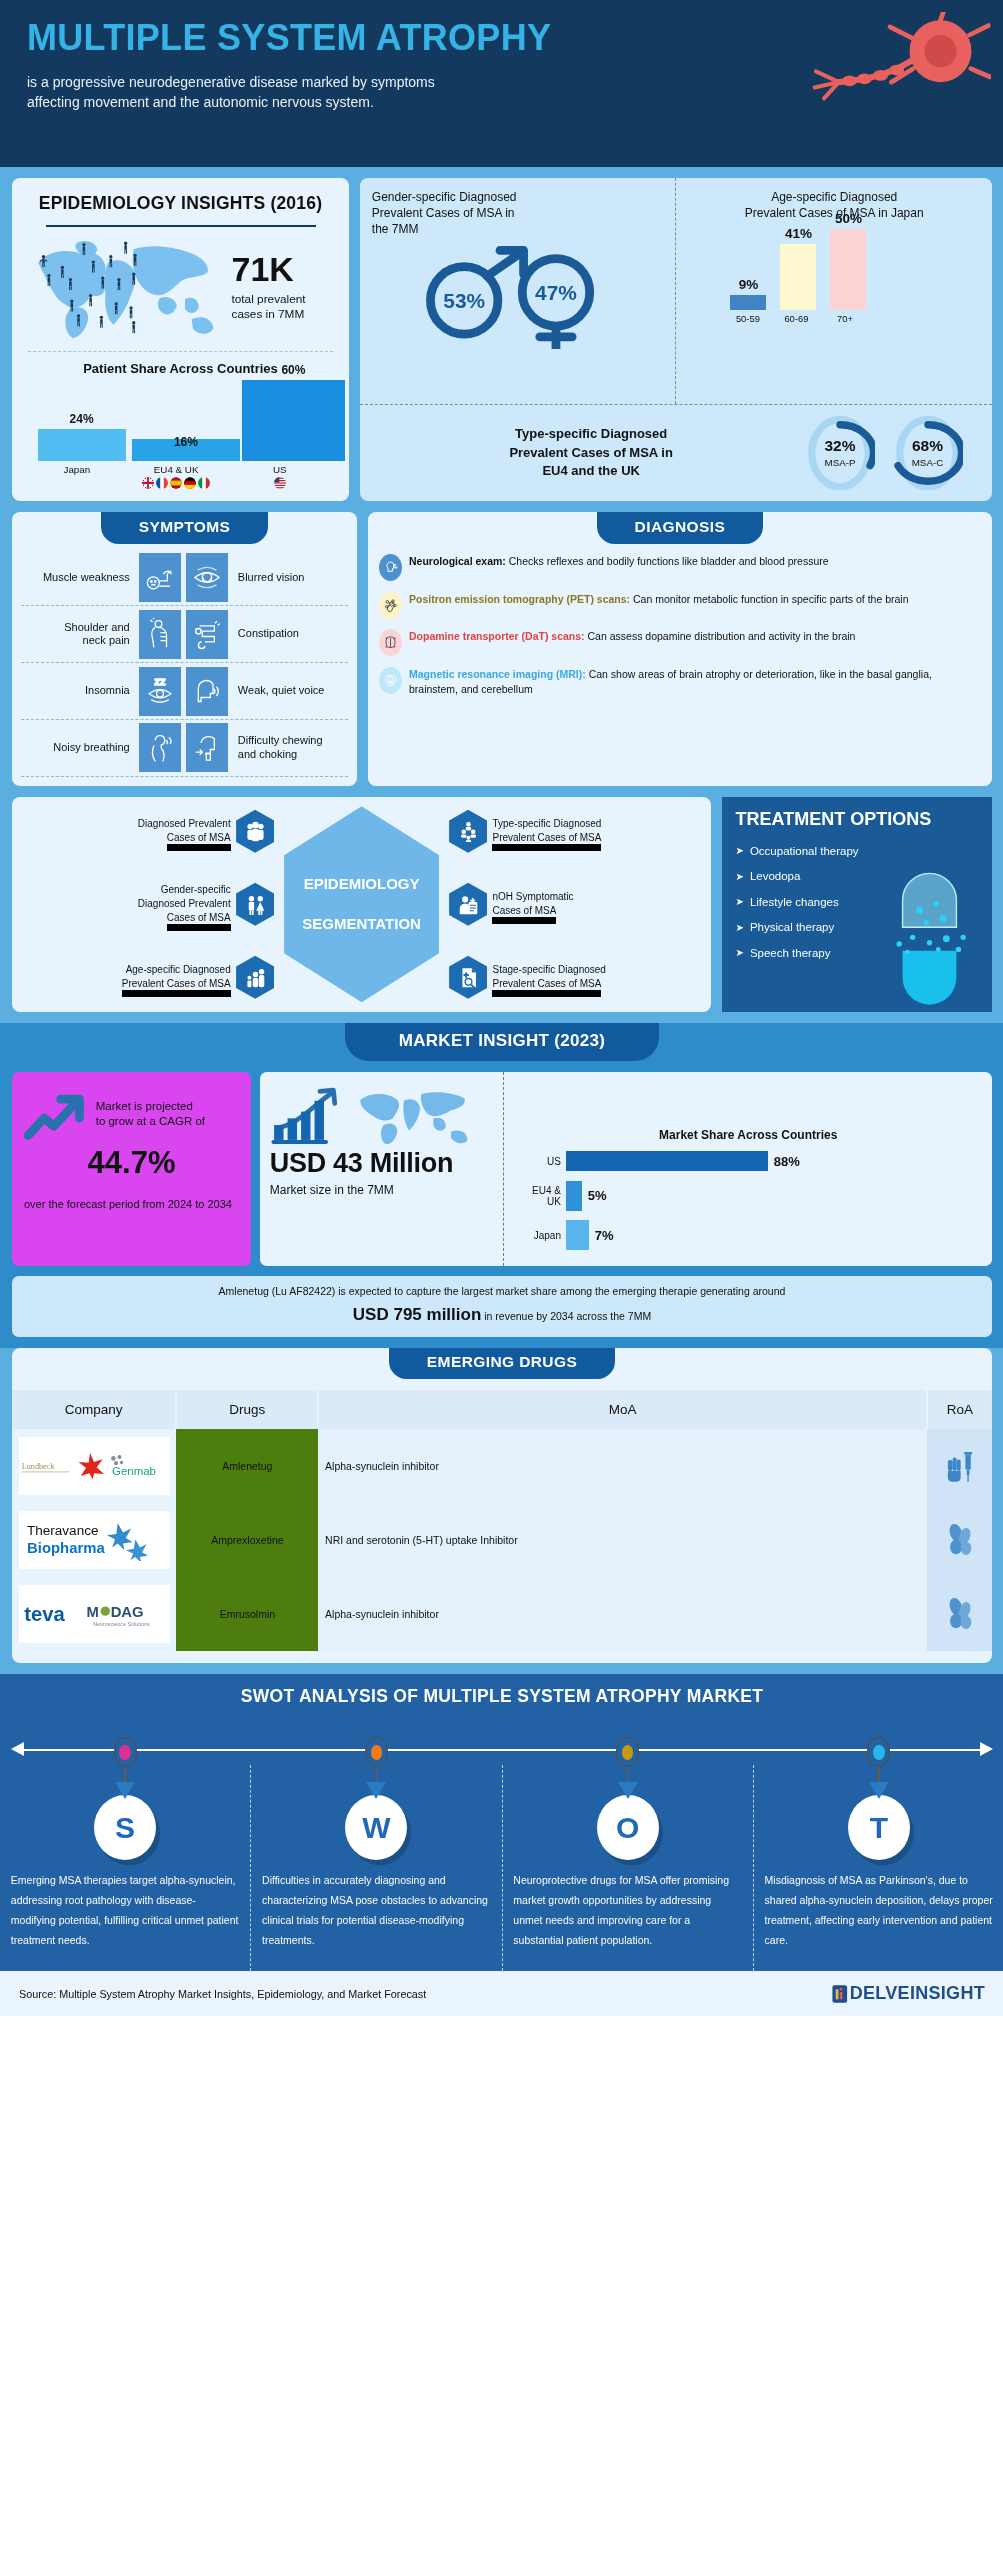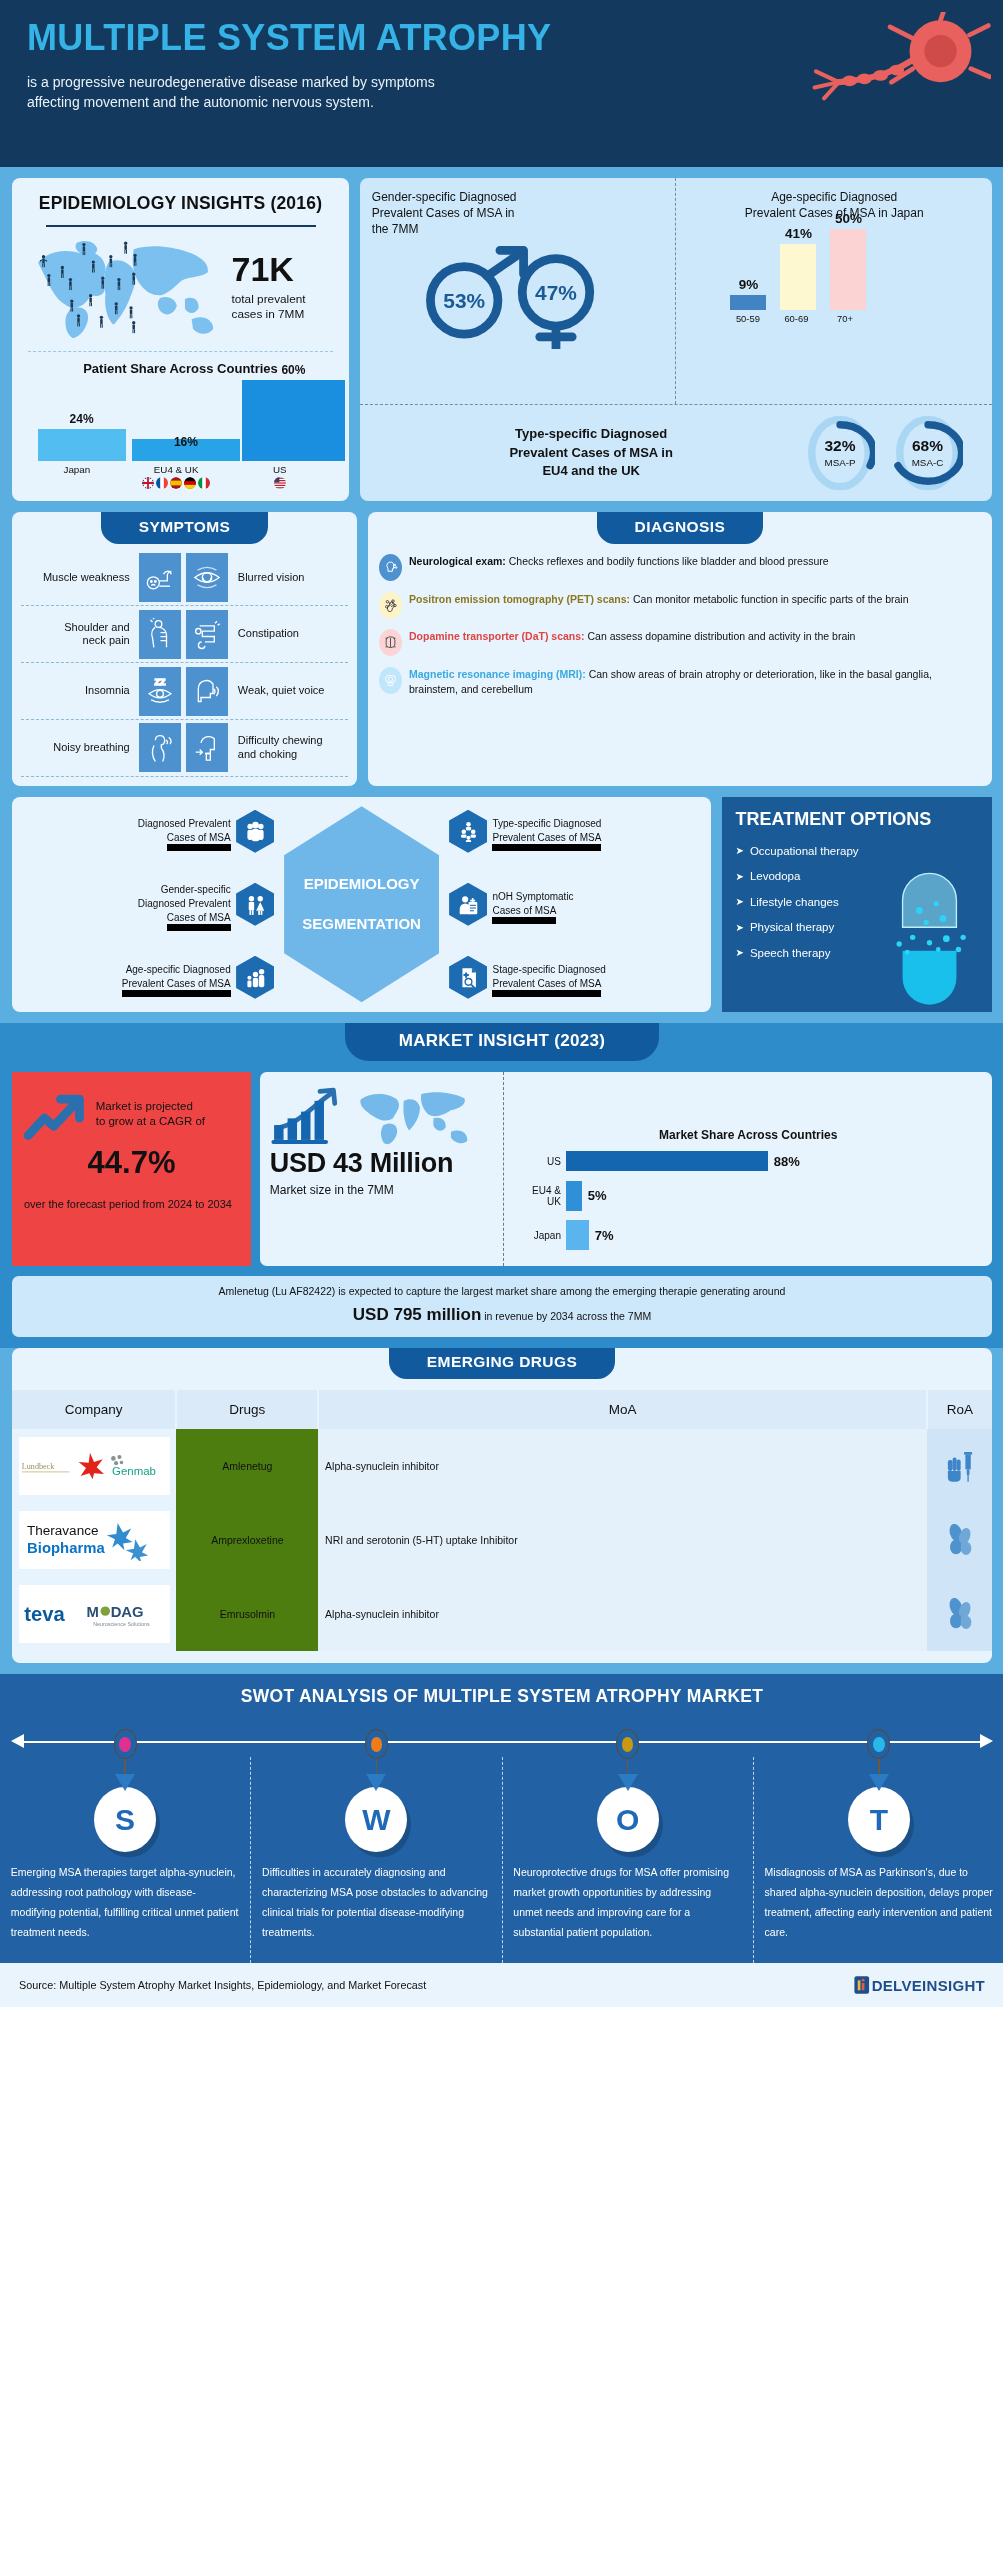--- a/index.html
+++ b/index.html
@@ -141,21 +141,21 @@
   .capsule { position: absolute; right: 12px; bottom: 6.7px; width: 101px; height: 169px; z-index: 1;}
 
   
   .mi-band { background: #2f8ccb; padding: 0 12px 10.8px 12px; }
   .mi-banner-wrap { display: flex; justify-content: center; position: relative; }
   .mi-banner {
     background: #125a9e; color: #fff; font-weight: bold; font-size: 17px; letter-spacing: 0.3px;
     padding: 8.8px 54px 10px 54px; border-bottom-left-radius: 24px; border-bottom-right-radius: 24px;
   }
   .mi-row { display: flex; gap: 9.4px; margin-top: 10.8px; }
-  .mi-c1 { width: 239px; background: #ef4444; border-radius: 1px; padding: 15px 12px; }
+  .mi-c1 { width: 239px; background: #d946ef; border-radius: 7px; padding: 15px 12px; }
   .mi-c1-top { display: flex; align-items: center; gap: 6.7px; }
   .mi-c1-txt { font-size: 11.5px; line-height: 1.35; }
   .mi-cagr { font-size: 31px; font-weight: bold; text-align: center; margin: 4px 0 16px 0; }
   .mi-c1-bot { font-size: 11px; line-height: 1.35; }
   .mi-c2 { flex: 1; background: #e8f4fd; border-radius: 6.7px; display: flex; }
   .mi-c2-left { width: 243px; padding: 13.5px 9.4px; }
   .mi-usd { font-size: 27px; font-weight: bold; letter-spacing: -0.3px; }
   .mi-usd-sub { font-size: 12px; margin-top: 4px; }
   .mi-c2-right { flex: 1; border-left: 1.3px dashed #5c7d93; padding: 10.8px 12px 6.7px 12px; }
   .msac-title { font-size: 12px; font-weight: bold; text-align: center; margin-bottom: 9.4px; margin-top: 45px; }
@@ -176,42 +176,42 @@
   table.ed th:last-child { border-right: none; }
   table.ed td { padding: 8px 6.7px; font-size: 10.5px; vertical-align: middle; }
   .c-company { width: 155px; }
   .c-drugs { width: 142px; background: #4d7c0f; text-align: center; font-weight: normal; font-size: 10.8px;}
   .c-moa { background: #e4f1fb; }
   .c-roa { width: 65px; background: #cfe5f7; text-align: center; }
   .logo-cell { background: #fff; height: 58px; display: flex; align-items: center; justify-content: center; gap: 4px;}
 
   
   .swot { background: #2262a4; padding: 12px 0 0 0; }
-  .swot-title { color: #fff; font-size: 17.5px; font-weight: bold; text-align: center; letter-spacing: 0.3px; margin-bottom: 20px;}
+  .swot-title { color: #fff; font-size: 17.5px; font-weight: bold; text-align: center; letter-spacing: 0.3px; margin-bottom: 28px;}
   .swot-axis { position: relative; height: 30px; margin: 0 6.7px; }
   .axis-line { position: absolute; left: 16px; right: 16px; top: 13.5px; height: 2px; background: #fff; }
   .arrow-l, .arrow-r { position: absolute; top: 6.7px; width: 0; height: 0; border-top: 7.4px solid transparent; border-bottom: 7.4px solid transparent; }
   .arrow-l { left: 4px; border-right: 13.5px solid #fff; }
   .arrow-r { right: 4px; border-left: 13.5px solid #fff; }
   .swot-cols { display: flex; }
   .swot-col { flex: 1; position: relative; padding: 0 10.8px 20px 10.8px; }
   .swot-col + .swot-col { border-left: 1.3px dashed #bcd4e8; }
   .dotring { width: 23px; height: 30px; border: 1.3px solid #5a4a33; border-radius: 50%; display:flex; align-items:center; justify-content:center; margin: -28px auto 0 auto; background: #2262a4; position: relative; z-index: 3;}
   .dot { width: 11.5px; height: 15px; border-radius: 50%; }
   .stem { width: 1.3px; height: 17.5px; background: #6a5a44; margin: 0 auto; }
   .drop { width: 62px; height: 80px; margin: -2.7px auto 0 auto; position: relative; }
   .drop .tail { width: 0; height: 0; margin: 0 auto; border-left: 10.8px solid transparent; border-right: 10.8px solid transparent; border-top: 0; border-bottom: 17.5px solid #2b7ac4; transform: rotate(180deg);}
   .drop .ball { width: 62px; height: 65px; border-radius: 50%; background: #fff; margin-top: -4px; display: flex; align-items: center; justify-content: center; color: #1f69b8; font-size: 30px; font-weight: bold; box-shadow: 4px 5.4px 0 rgba(0,0,0,.18); }
   .swot-text { color: #fff; font-size: 10.5px; line-height: 1.9; margin-top: 9.4px; }
 
   
   .footer { background: #eaf4fc; display: flex; align-items: center; justify-content: space-between; padding: 12px 19px; }
   .src { font-size: 10.8px; }
   .logo { display: flex; align-items: center; gap: 1.3px; }
-  .logo-txt { color: #1f4f8b; font-weight: bold; font-size: 15px; letter-spacing: 0.3px; }
+  .logo-txt { color: #1f4f8b; font-weight: bold; font-size: 18px; letter-spacing: 0.3px; }
 </style>
 </head>
 <body>
 
 <div class="page">
 
   <div class="header">
     <h1>MULTIPLE SYSTEM ATROPHY</h1>
     <p>
       <span>is a progressive neurodegenerative disease marked by symptoms</span><br>

